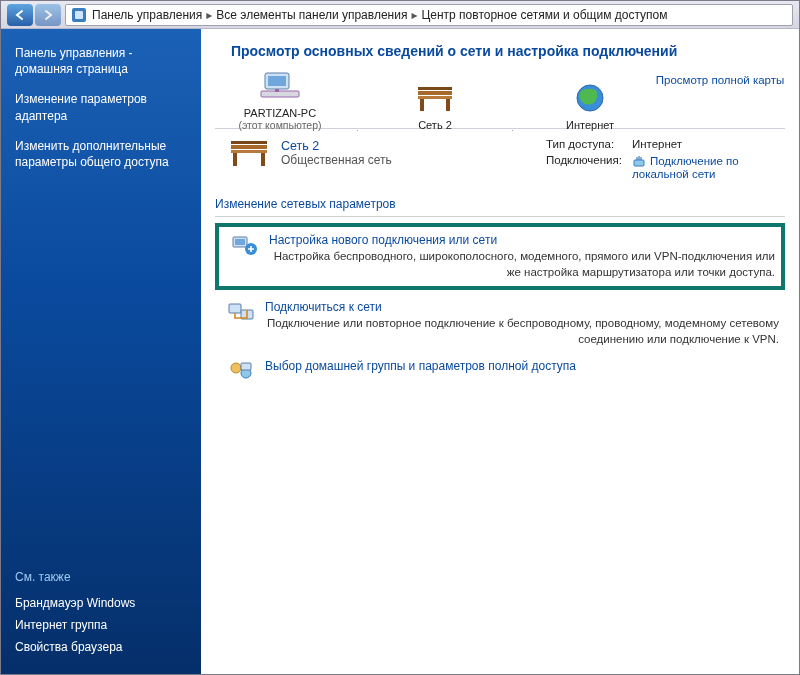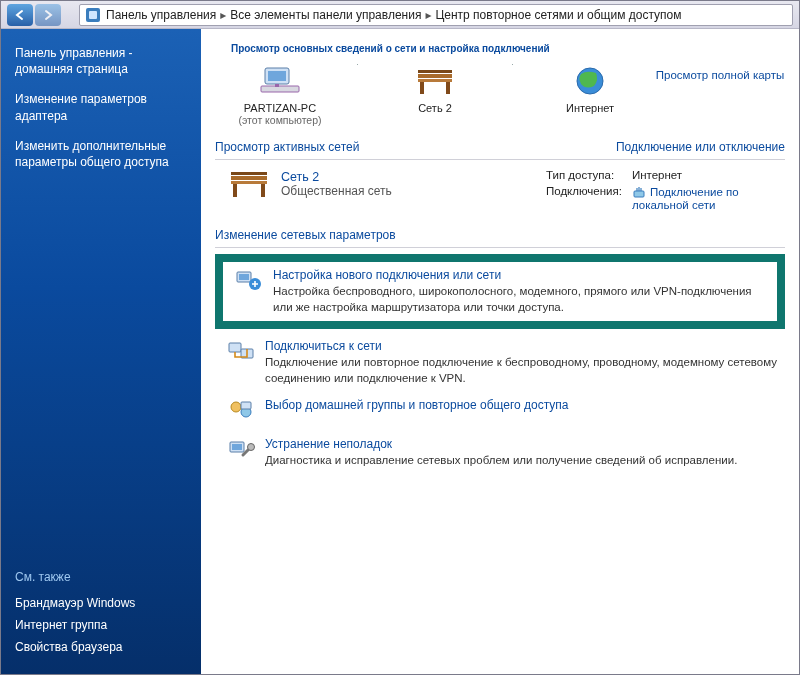--- a/index.html
+++ b/index.html
@@ -1,38 +1,38 @@
 <!DOCTYPE html>
 <html><head>
 <meta charset="utf-8">
 <style>
   * { box-sizing: border-box; margin: 0; padding: 0; font-family: "Segoe UI", Tahoma, sans-serif; }
   body { width: 800px; height: 675px; background: #c8c8d8; overflow: hidden; }
   .window { position: absolute; left: 0; top: 0; width: 800px; height: 675px; background: #fff; border: 1px solid #7a7a8a; }
   .titlebar { height: 28px; background: linear-gradient(to bottom,#e8e8f0,#d6d6e4); display: flex; align-items: center; padding: 0 6px; border-bottom: 1px solid #b7b7c7; }
   .nav-btn { width: 26px; height: 22px; border-radius: 4px; background: linear-gradient(to bottom,#5fa5e0,#2860a8); margin-right: 2px; display:flex; align-items:center; justify-content:center; color:#fff; font-size:12px; cursor:pointer; }
   .nav-btn.fwd { opacity:.55; cursor:default; }
-  .crumbbar { flex: 1; height: 22px; background: #fff; border: 1px solid #a0a0b0; border-radius: 2px; margin-left: 16px; display: flex; align-items: center; padding: 0 6px; font-size: 12px; color: #222; overflow:hidden; white-space:nowrap; }
+  .crumbbar { flex: 1; height: 22px; background: #fff; border: 1px solid #a0a0b0; border-radius: 2px; margin-left: 2px; display: flex; align-items: center; padding: 0 6px; font-size: 12px; color: #222; overflow:hidden; white-space:nowrap; }
   .crumbbar .cp-icon { width:14px; height:14px; background:#3a7dbd; margin-right:6px; border-radius:2px; position:relative; }
   .crumbbar .cp-icon::after{content:"";position:absolute;left:3px;top:3px;width:8px;height:8px;background:#cfe6ff;border-radius:1px;}
   .crumb-sep { color:#555; margin:0 4px; }
   .crumb-item { cursor:pointer; }
 
   .body { display:flex; height: calc(100% - 28px); }
   .sidebar { width: 200px; background: linear-gradient(to bottom,#1b61b5,#0a4a9e 40%, #052f6a); color:#fff; font-size:12px; padding: 16px 14px 12px 14px; display:flex; flex-direction:column; }
   .side-link { color:#fff; text-decoration:none; display:block; margin-bottom:14px; line-height:1.35; cursor:pointer; }
   .side-link.home { font-weight:400; }
   .side-spacer { flex:1; }
   .side-heading { color:#9fc8f0; font-size:12px; margin-bottom:12px; }
   .side-bottom a { color:#fff; display:block; margin-bottom:8px; font-size:12px; cursor:pointer; }
 
   .content { flex:1; background:#fff; padding: 10px 14px 8px 14px; font-size:12px; color:#222; overflow:hidden; }
-  h1.page-title { color:#0a4a9e; font-size:10px; font-weight:600; margin: 4px 0 10px 0; padding-left: 16px; }
+  h1.page-title { color:#0a4a9e; font-size:14px; font-weight:600; margin: 4px 0 10px 0; padding-left: 16px; }
   .mapwrap { display:flex; align-items:flex-start; }
-  .netmap { display:flex; align-items:flex-start; gap:16px; flex:1; }
+  .netmap { display:flex; align-items:flex-end; gap:16px; flex:1; }
   .node { width:130px; text-align:center; font-size:11px; }
   .node .lbl { color:#222; margin-top:2px; }
   .node .sub { color:#666; font-size:10.5px; }
   .dashline { flex:1; height:0; border-top:1px dashed #9aa; margin:0 -4px; }
   .pcicon, .bench, .globe, .lanicon, .hgicon, .fixicon, .cfgicon { display:block; margin:0 auto 2px auto; }
   .pcicon svg, .bench svg, .globe svg { width:42px; height:34px; }
   .maplink { font-size:11.5px; }
 
   a.link { color:#0a4a9e; text-decoration:none; cursor:pointer; }
 
@@ -46,25 +46,25 @@
   .active-net .bench svg{width:44px;height:36px;}
   .active-info { margin-top:4px; }
   .active-info .nm { font-size:12.5px; }
   .conn-table { width:245px; font-size:11.5px; }
   .conn-table td { padding:1px 4px; vertical-align:top; }
   .icon-sig { display:inline-block; width:14px;height:14px; margin-right:4px; vertical-align:-3px; }
   .icon-sig svg{width:14px;height:14px;}
 
   .tasklist { margin-top:6px; }
   .task { display:flex; align-items:flex-start; padding:6px 6px; }
-  .task.highlight { border:8px solid #0f766e; margin-bottom:4px; }
+  .task.highlight { border:4px solid #0f766e; margin-bottom:4px; }
   .task .ticon { width:30px; margin:0 8px 0 6px; flex-shrink:0; }
   .task .ticon svg{width:28px;height:24px;}
   .task .tbody .ttitle { margin-bottom:2px; }
-  .task .tbody .tdesc { color:#333; font-size:11.5px; line-height:1.35; }
+  .task .tbody .tdesc { color:#333; font-size:11.5px; line-height:1.35;text-align:right; }
 </style>
 </head>
 <body>
 
 <div class="window">
   <div class="titlebar">
     <div class="nav-btn">
       <svg width="12" height="12" viewBox="0 0 12 12">
           <path d="M8 2 L3 6 L8 10" stroke="#fff" stroke-width="2" fill="none" stroke-linecap="round"></path>
         </svg>
@@ -138,24 +138,20 @@
                 </svg>
             </span>
             <div class="lbl">Интернет</div>
           </div>
         </div>
         <div style="width:130px;text-align:center;padding-top:4px;">
           <a class="link maplink">Просмотр полной карты</a>
         </div>
       </div>
 
-      <div class="section-title">
-        <span>Просмотр активных сетей</span>
-        <span style="float:right"><a class="link">Подключение или отключение</a></span>
-      </div>
       <div class="rule-after"></div>
 
       <div class="active-row">
         <div class="active-net">
           <span class="bench">
             <svg viewBox="0 0 44 36">
                 <rect x="4" y="10" width="36" height="4" fill="#a86a2a"></rect>
                 <rect x="4" y="15" width="36" height="3" fill="#b87a3a"></rect>
                 <rect x="6" y="18" width="4" height="13" fill="#804a1a"></rect>
                 <rect x="34" y="18" width="4" height="13" fill="#804a1a"></rect>
@@ -223,34 +219,20 @@
 
         <div class="task">
           <span class="ticon hgicon">
             <svg viewBox="0 0 28 24">
                 <circle cx="9" cy="9" r="5" fill="#f0c060" stroke="#b88a20"></circle>
                 <circle cx="19" cy="14" r="5" fill="#8fc8e8" stroke="#3a7dbd"></circle>
                 <rect x="14" y="4" width="10" height="7" rx="1" fill="#cfe1f5" stroke="#5a7fa8"></rect>
               </svg>
           </span>
           <div class="tbody">
-            <div class="ttitle"><a class="link">Выбор домашней группы и повторное общего доступа</a></div>
-          </div>
-        </div>
-
-        <div class="task">
-          <span class="ticon fixicon">
-            <svg viewBox="0 0 28 24">
-                <rect x="3" y="5" width="14" height="10" rx="1" fill="#cfe1f5" stroke="#5a7fa8"></rect>
-                <rect x="5" y="7" width="10" height="6" fill="#6fa6dc"></rect>
-                <path d="M16 18 L24 10" stroke="#777" stroke-width="3" stroke-linecap="round"></path>
-                <circle cx="24" cy="10" r="3.5" fill="#bbb" stroke="#666"></circle>
-              </svg>
-          </span>
-          <div class="tbody">
-            <div class="ttitle"><a class="link">Устранение неполадок</a></div>
-            <div class="tdesc">Диагностика и исправление сетевых проблем или получение сведений об исправлении.</div>
-          </div>
-        </div>
+            <div class="ttitle"><a class="link">Выбор домашней группы и параметров полной доступа</a></div>
+          </div>
+        </div>
+
       </div>
     </div>
   </div>
 </div>
 
 </body></html>

